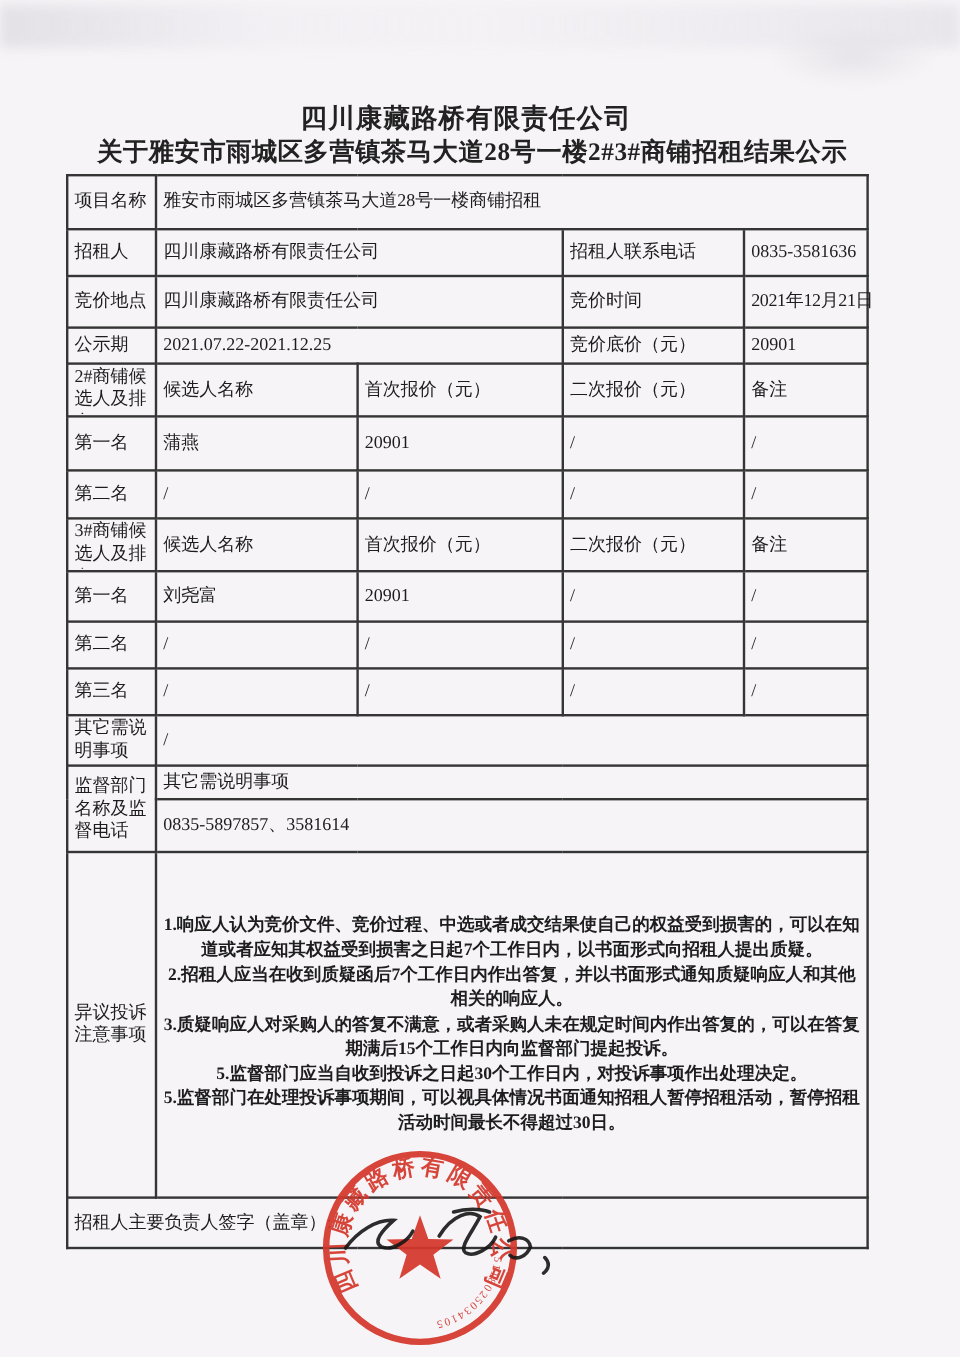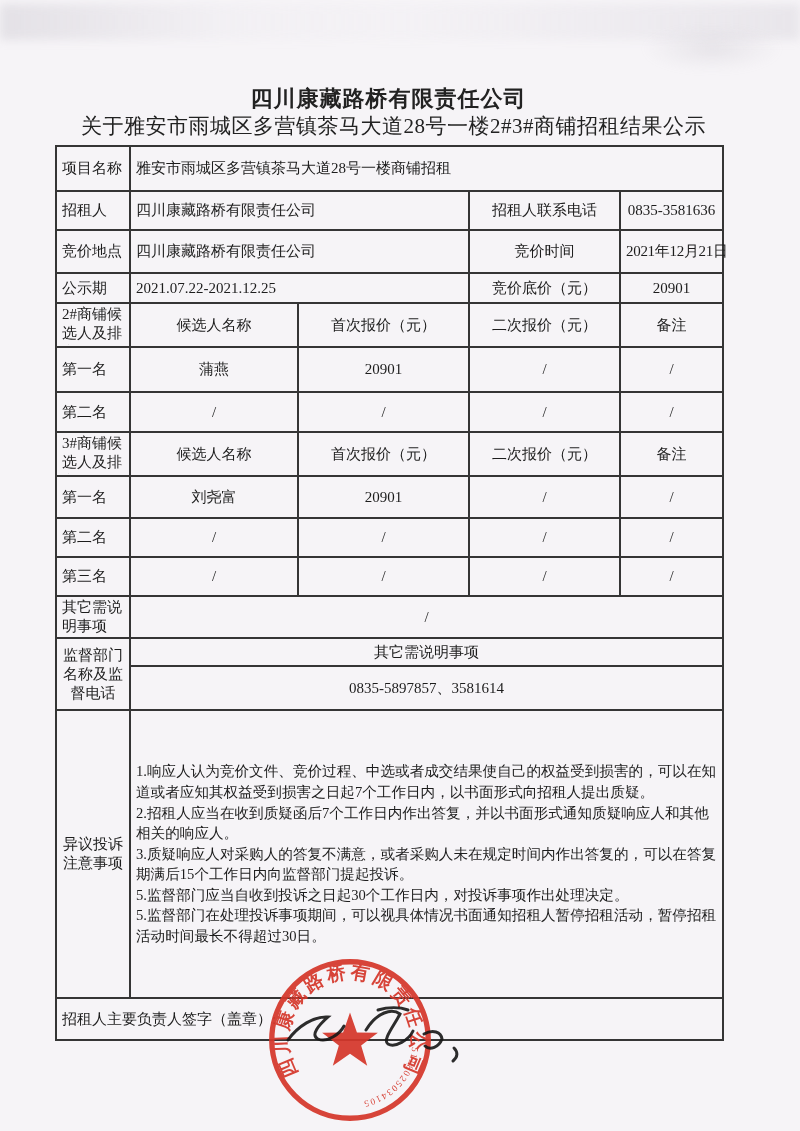--- a/index.html
+++ b/index.html
@@ -18,38 +18,38 @@
     position:absolute;left:642px;top:26px;width:140px;height:46px;
     background:radial-gradient(ellipse at center,rgba(185,181,191,.5),rgba(185,181,191,0) 70%);
     filter:blur(4px);opacity:.5;
   }
   .doc-title-1{
     position:absolute;left:55px;top:84px;width:667px;text-align:center;
     font-size:22px;font-weight:bold;letter-spacing:1px;color:#222;
   }
   .doc-title-2{
     position:absolute;left:40px;top:112px;width:707px;text-align:center;
-    font-size:21px;font-weight:normal;letter-spacing:.5px;color:#222;
+    font-size:21px;font-weight:bold;letter-spacing:.5px;color:#222;
   }
   table.doc{
     position:absolute;left:55px;top:145px;width:667px;
     border-collapse:collapse;table-layout:fixed;
   }
   table.doc td{
     border:2px solid #353535;
     font-size:15px;line-height:19px;
     padding:1px 5px;vertical-align:middle;
     word-break:break-all;background:transparent;
   }
   .l{text-align:left;}
-  .c{text-align:center;}
+  .c{}
   .clip{max-height:40px;overflow:hidden;}
   .tight{font-size:13px;letter-spacing:-.3px;white-space:nowrap;padding:1px 2px;}
   .obj-cell{padding:8px 8px 8px 7px;vertical-align:middle;}
-  .obj-item{font-size:14.6px;line-height:20.6px;text-align:left;}
+  .obj-item{font-size:14.6px;line-height:20.6px;text-align:center;font-weight:bold;}
   .stamp{position:absolute;left:262px;top:952px;width:176px;height:176px;opacity:.93;z-index:5;}
   .stamp text{fill:#d5372b;font-family:"Liberation Serif","DejaVu Serif",serif;}
   .sig{position:absolute;left:282px;top:1000px;width:200px;height:68px;z-index:6;}
 </style>
 </head>
 <body>
 
 <div class="smudge-top"></div>
 <div class="smudge-tr"></div>
 

